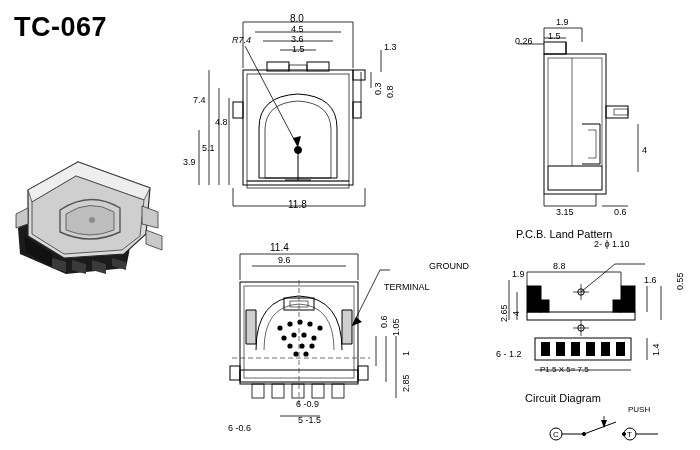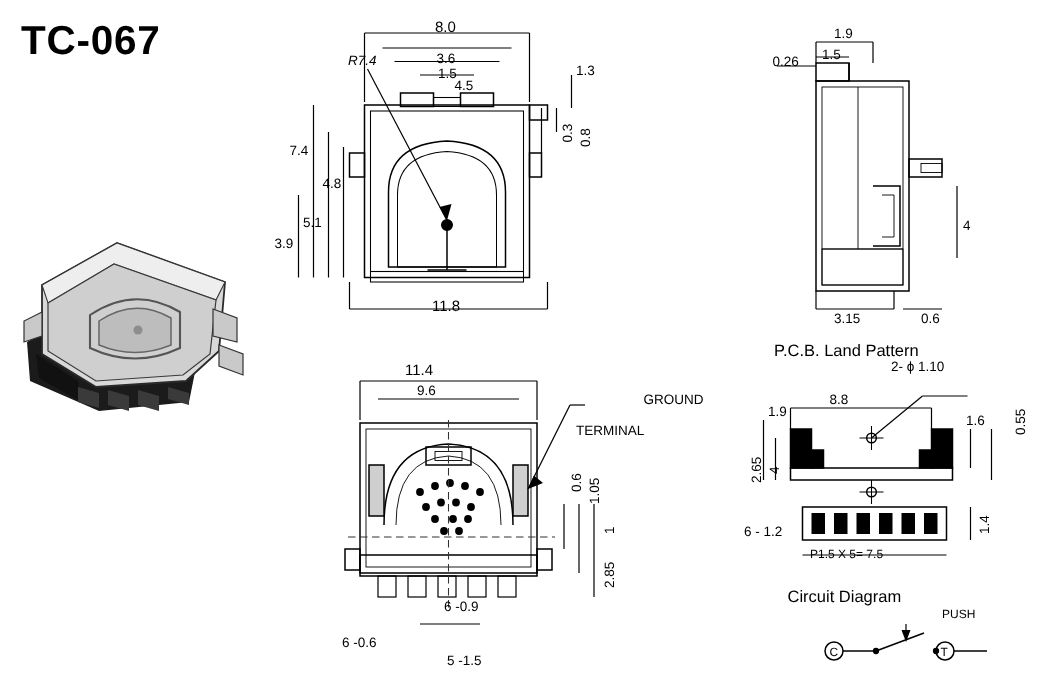--- a/index.html
+++ b/index.html
@@ -89,21 +89,21 @@
       <line x1="44" y1="88" x2="44" y2="175"></line>
       <line x1="14" y1="120" x2="14" y2="175"></line>
 
       <line x1="196" y1="40" x2="196" y2="62"></line>
       <line x1="186" y1="62" x2="186" y2="78"></line>
       <line x1="176" y1="62" x2="176" y2="92"></line>
     </g>
   </svg>
 
   <div class="t" style="left:290px;top:14px;">8.0</div>
-  <div class="t sm" style="left:303px;top:25px;margin-top:28px;">4.5</div>
+  <div class="t sm" style="left:291px;top:25px;">4.5</div>
   <div class="t sm" style="left:291px;top:35px;">3.6</div>
   <div class="t sm" style="left:292px;top:45px;">1.5</div>
   <div class="t sm" style="left:232px;top:36px;font-style:italic;">R7.4</div>
   <div class="t sm" style="left:384px;top:43px;">1.3</div>
   <div class="t sm vert" style="left:374px;top:95px;">0.3</div>
   <div class="t sm vert" style="left:386px;top:98px;">0.8</div>
   <div class="t sm" style="left:193px;top:96px;">7.4</div>
   <div class="t sm" style="left:202px;top:110px;margin-top:34px;">5.1</div>
   <div class="t sm" style="left:215px;top:118px;">4.8</div>
   <div class="t sm" style="left:183px;top:158px;">3.9</div>
@@ -211,21 +211,21 @@
       <line x1="100" y1="176" x2="140" y2="176"></line>
     </g>
   </svg>
   <div class="t" style="left:270px;top:243px;">11.4</div>
   <div class="t sm" style="left:278px;top:256px;">9.6</div>
   <div class="t sm vert" style="left:380px;top:328px;">0.6</div>
   <div class="t sm vert" style="left:392px;top:336px;">1.05</div>
   <div class="t sm vert" style="left:402px;top:392px;">2.85</div>
   <div class="t sm vert" style="left:402px;top:356px;">1</div>
   <div class="t sm" style="left:296px;top:400px;">6 -0.9</div>
-  <div class="t sm" style="left:298px;top:436px;">5 -1.5</div>
+  <div class="t sm" style="left:298px;top:416px;">5 -1.5</div>
   <div class="t sm" style="left:228px;top:424px;">6 -0.6</div>
   <div class="t sm" style="left:384px;top:262px;margin-left:45px;">GROUND</div>
   <div class="t sm" style="left:384px;top:283px;">TERMINAL</div>
 
   <svg width="190" height="130" style="left:495px;top:258px;">
     <g stroke="#000" fill="none" stroke-width="1">
 
       <rect x="32" y="28" width="14" height="26" fill="#000"></rect>
       <rect x="46" y="42" width="8" height="12" fill="#000"></rect>
 

